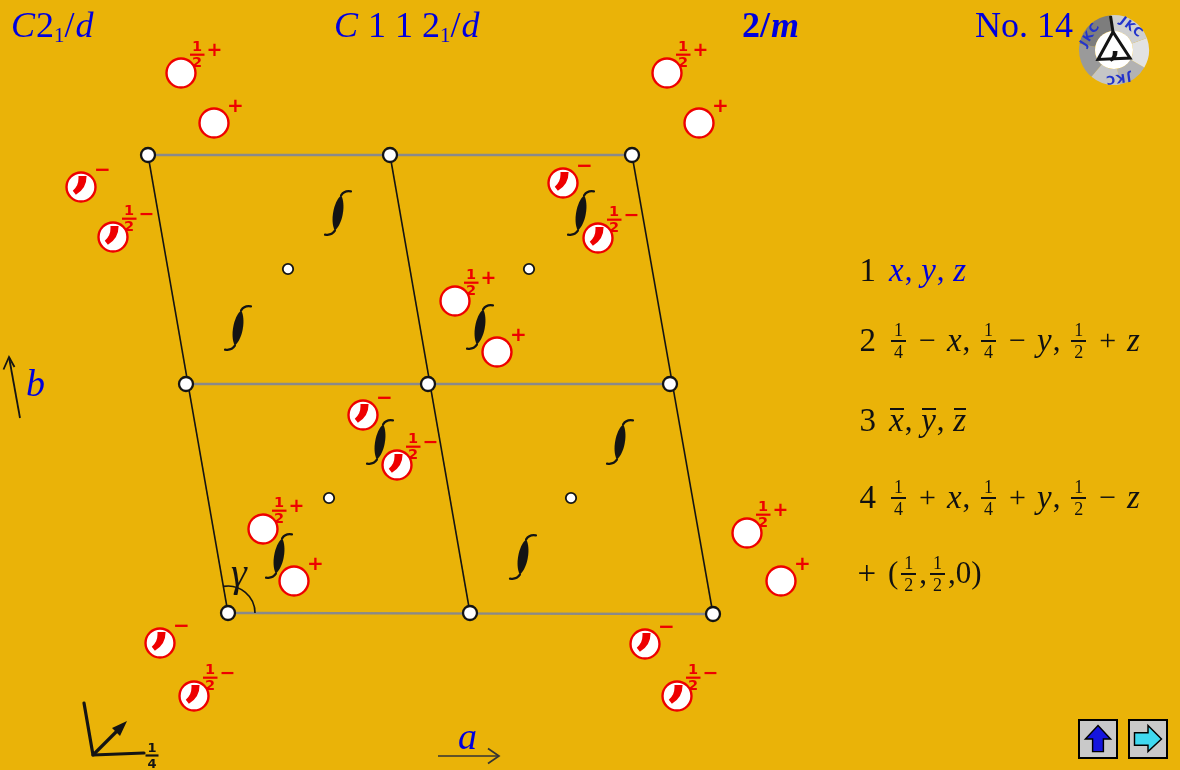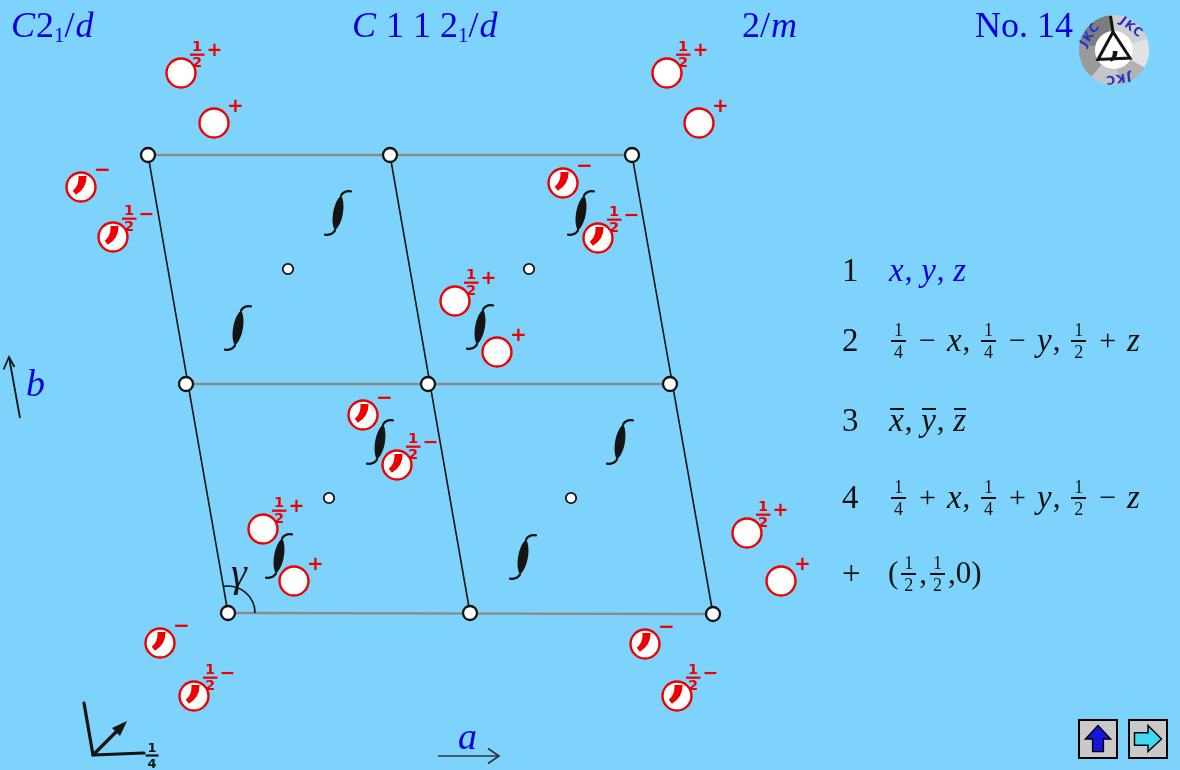--- a/index.html
+++ b/index.html
@@ -1,21 +1,21 @@
 <!DOCTYPE html>
 <html><head>
 <meta charset="utf-8">
 <style>
   html,body{margin:0;padding:0;background:#fff;}
-  #root{position:relative;width:1180px;height:770px;background:#7dd3fc;overflow:hidden;
-        font-family:"Liberation Serif",serif;}
+  #root{position:relative;width:1180px;height:770px;background:#eab308;overflow:hidden;
+        font-family:"Liberation Serif",serif;text-align:right;}
   svg{display:block;}
   #diagram{position:absolute;left:0;top:0;}
   .hdr{position:absolute;top:4px;font-size:36px;color:#0000dd;white-space:pre;}
-  .t-short{left:10px;} .t-full{left:351px;} .t-pg{left:742px;} .t-no{left:950px;margin-left:25px;}
+  .t-short{left:10px;} .t-full{left:333px;} .t-pg{left:742px;font-weight:bold;} .t-no{left:950px;margin-left:25px;}
   .vr{font-style:italic;padding:0 1px;}
   .sb{font-size:0.58em;vertical-align:-0.22em;}
   #ops{position:absolute;left:0;top:0;width:1180px;height:770px;pointer-events:none;}
   .oprow{position:absolute;left:842px;display:flex;align-items:center;height:54px;
          font-size:31px;color:#111;}
   .onum{display:inline-block;min-width:34px;font-size:33px;color:#111;margin-right:12px;}
   .oexpr{display:inline-flex;align-items:center;}
   #ops .vr{font-size:33px;}
   .opr{margin:0 10px;font-size:30px;}
   .pl{white-space:pre;font-size:31px;}

